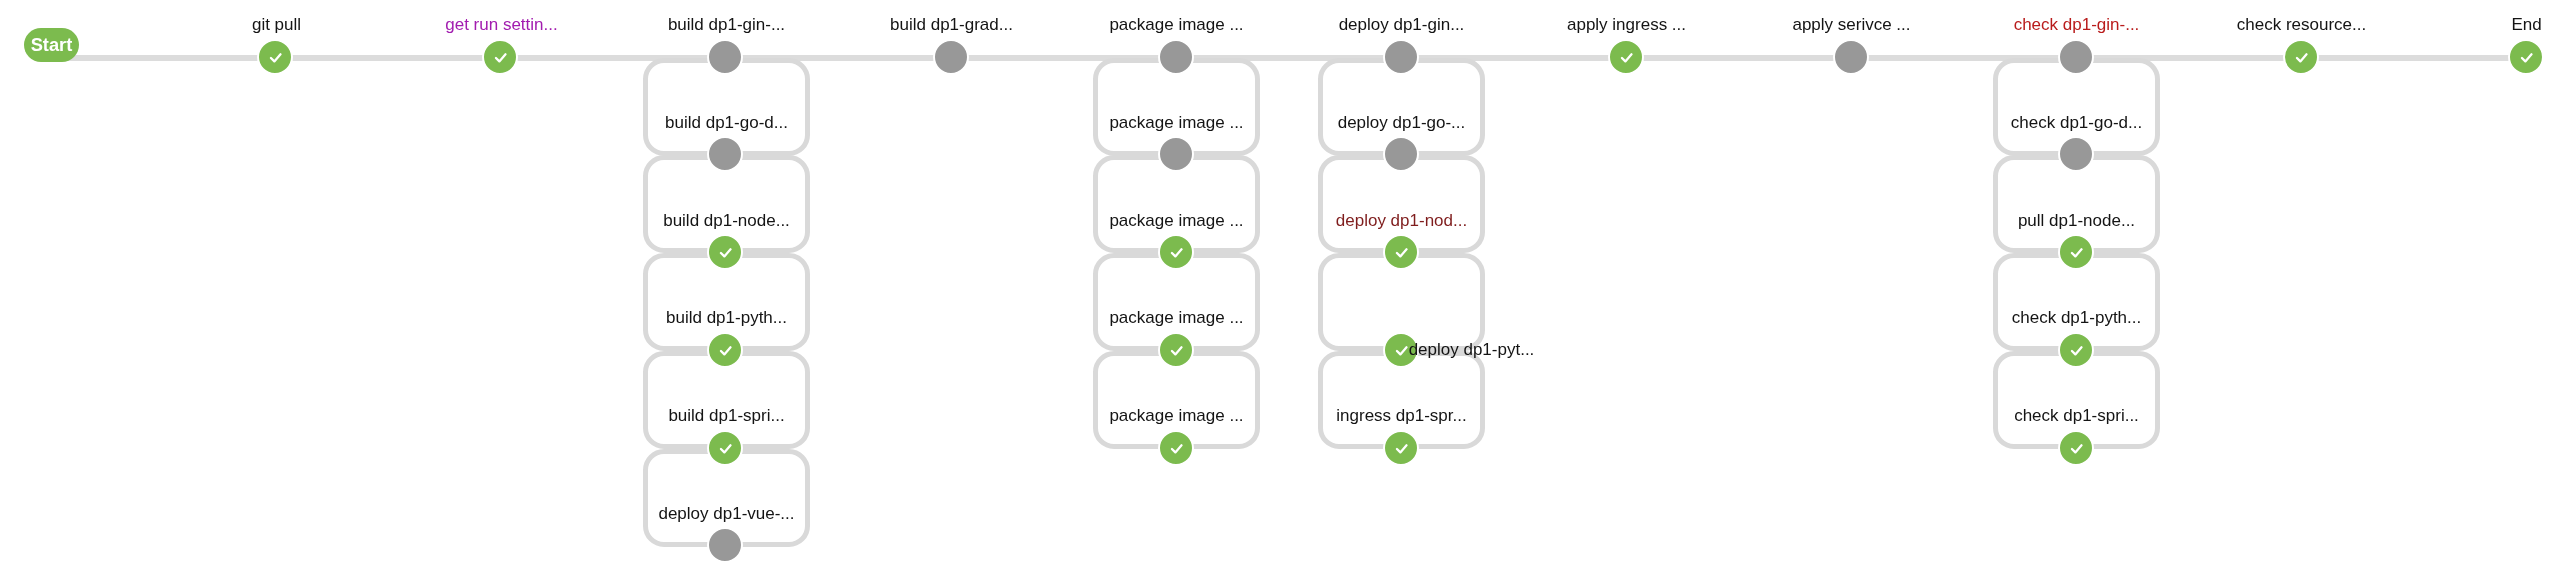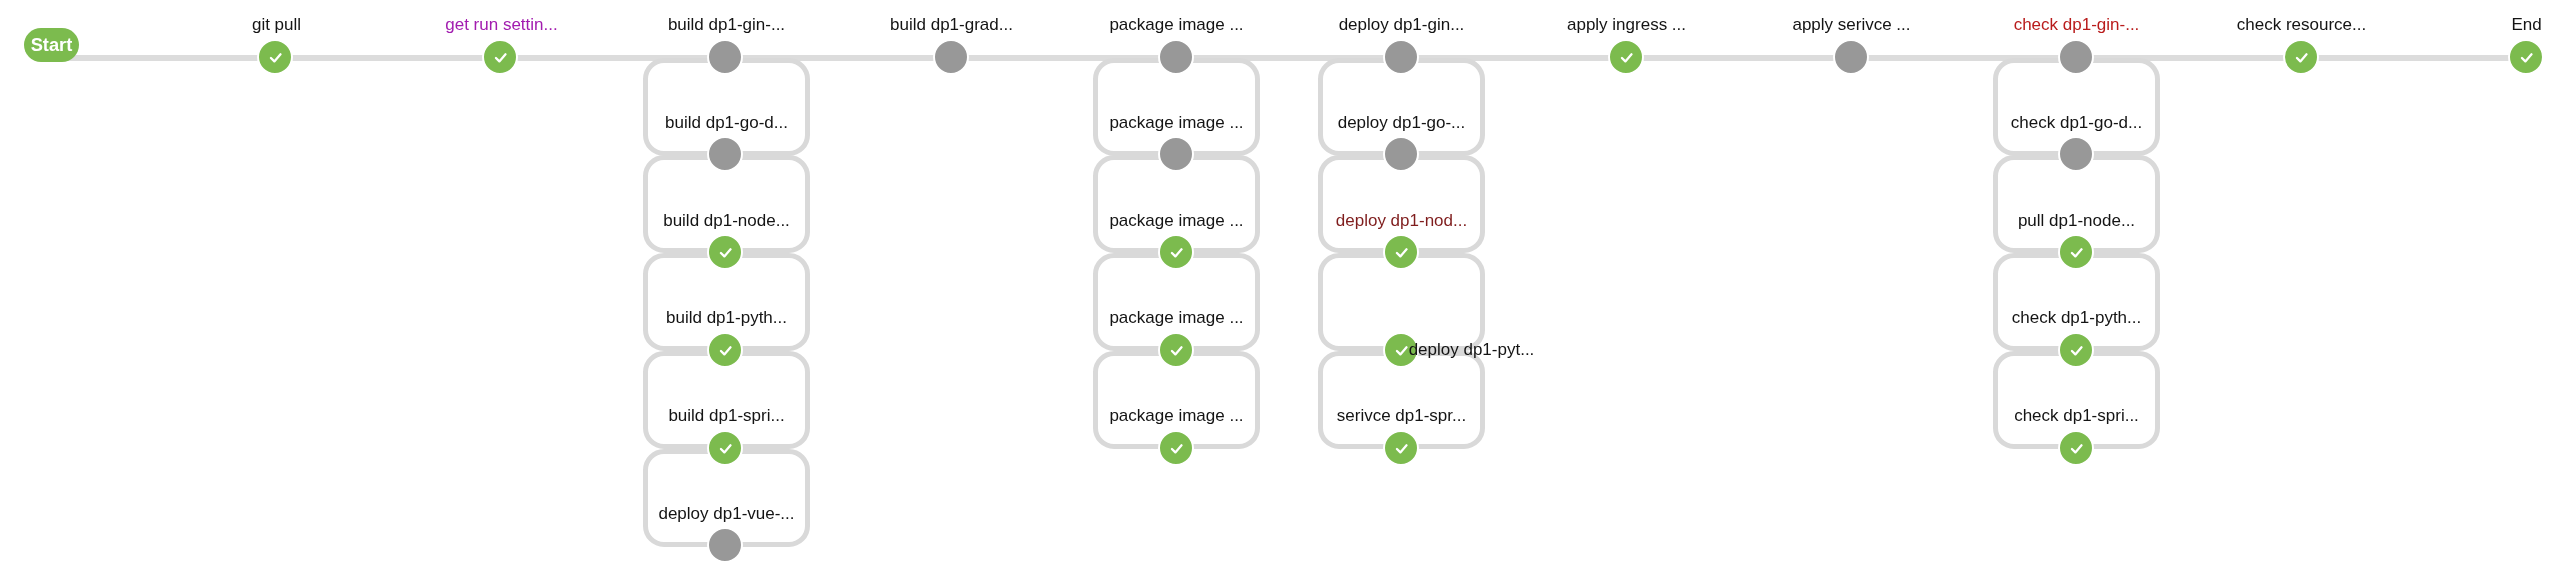--- a/index.html
+++ b/index.html
@@ -150,21 +150,21 @@
       <svg width="21" height="21" viewBox="0 0 46 46">
         <path d="M13 24 L20.5 31.5 L34 16" fill="none" stroke="#ffffff" stroke-width="5" stroke-linecap="round" stroke-linejoin="round"></path>
       </svg>
     </div>
     <div class="stage-label" style="left: 1352px; top: 307px; color: rgb(20, 20, 20); margin-top: 32px;">deploy dp1-pyt...</div>
     <div class="node" title="deploy dp1-pyt..." style="left: 1383px; top: 332px; background: rgb(124, 187, 78); border-color: rgb(255, 255, 255);">
       <svg width="21" height="21" viewBox="0 0 46 46">
         <path d="M13 24 L20.5 31.5 L34 16" fill="none" stroke="#ffffff" stroke-width="5" stroke-linecap="round" stroke-linejoin="round"></path>
       </svg>
     </div>
-    <div class="stage-label" style="left: 1282px; top: 405px; color: rgb(20, 20, 20);">serivce dp1-spr...</div>
+    <div class="stage-label" style="left: 1282px; top: 405px; color: rgb(20, 20, 20);">ingress dp1-spr...</div>
     <div class="node" title="deploy dp1-spr..." style="left: 1383px; top: 430px; background: rgb(124, 187, 78); border-color: rgb(255, 255, 255);">
       <svg width="21" height="21" viewBox="0 0 46 46">
         <path d="M13 24 L20.5 31.5 L34 16" fill="none" stroke="#ffffff" stroke-width="5" stroke-linecap="round" stroke-linejoin="round"></path>
       </svg>
     </div>
     <div class="stage-label" style="left: 1507px; top: 14px; color: rgb(20, 20, 20);">apply ingress ...</div>
     <div class="node" title="apply ingress ..." style="left: 1608px; top: 39px; background: rgb(124, 187, 78); border-color: rgb(255, 255, 255);">
       <svg width="21" height="21" viewBox="0 0 46 46">
         <path d="M13 24 L20.5 31.5 L34 16" fill="none" stroke="#ffffff" stroke-width="5" stroke-linecap="round" stroke-linejoin="round"></path>
       </svg>

